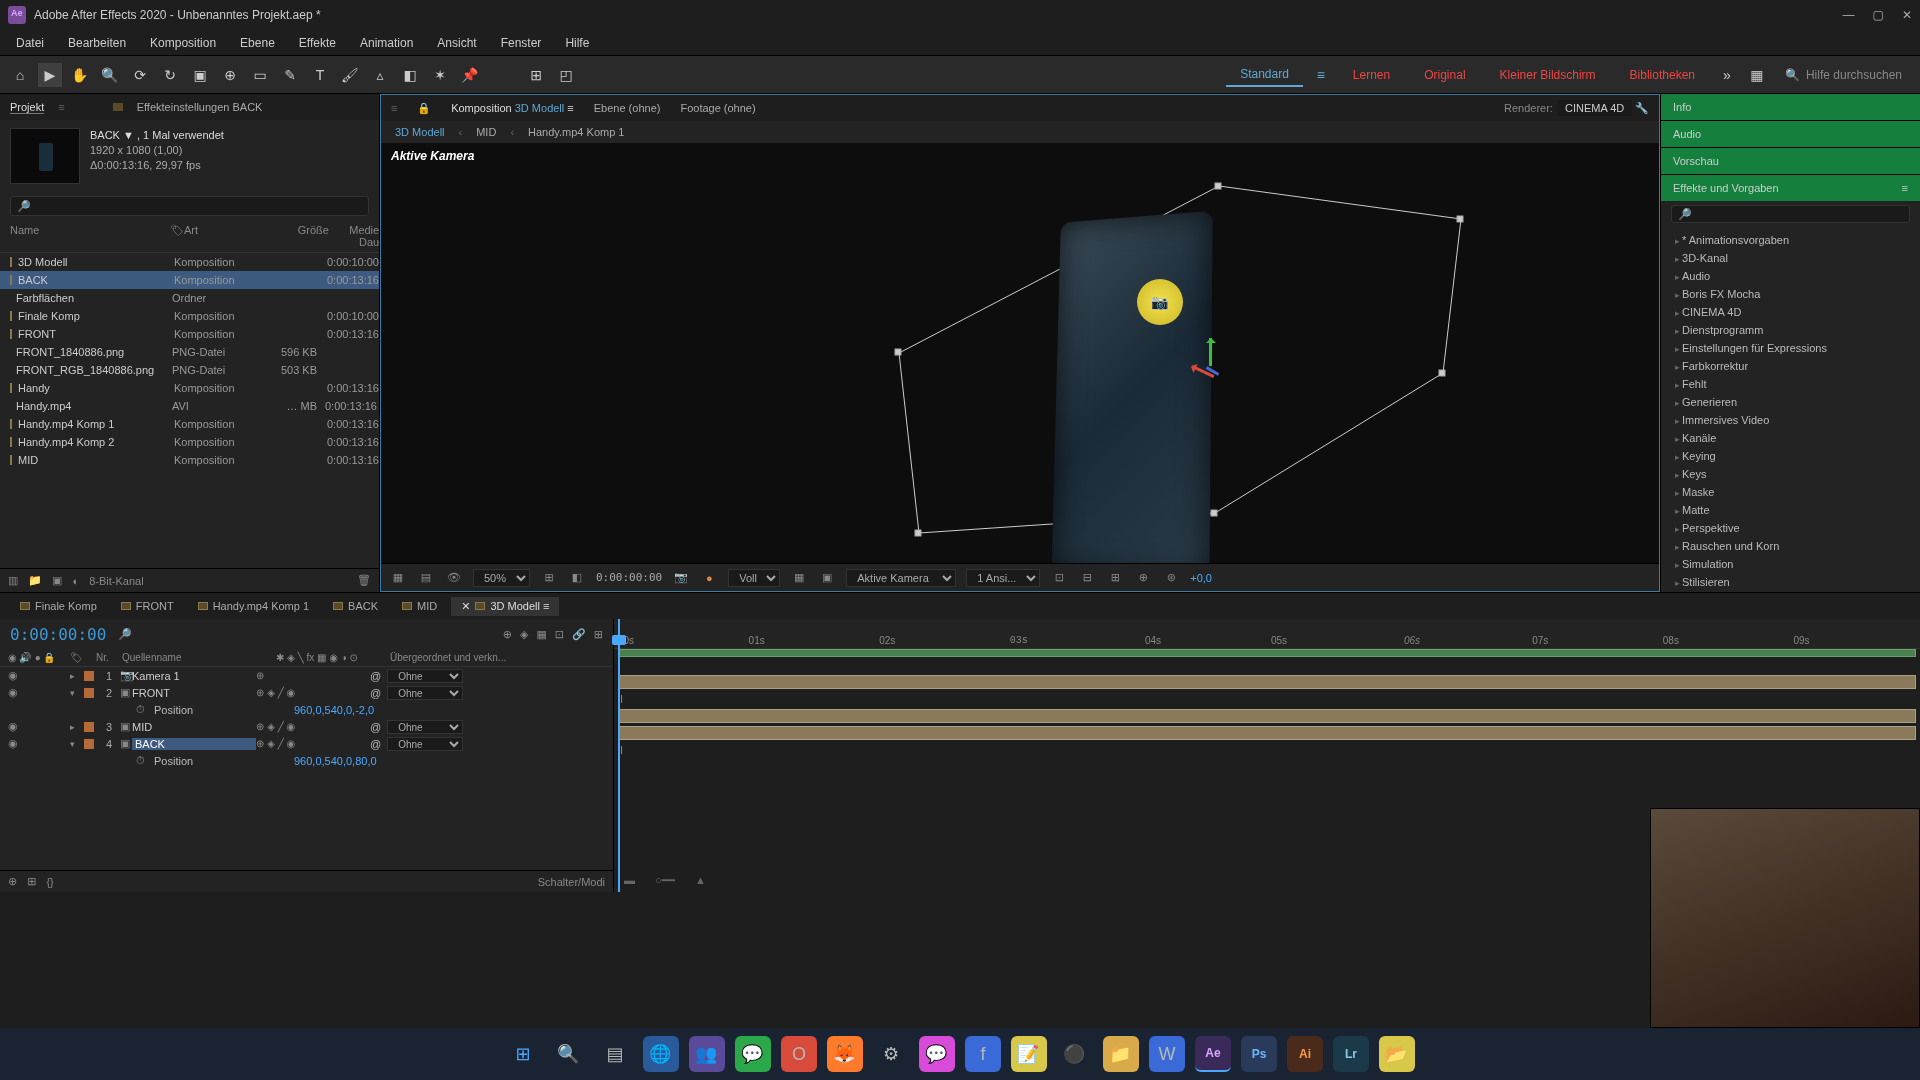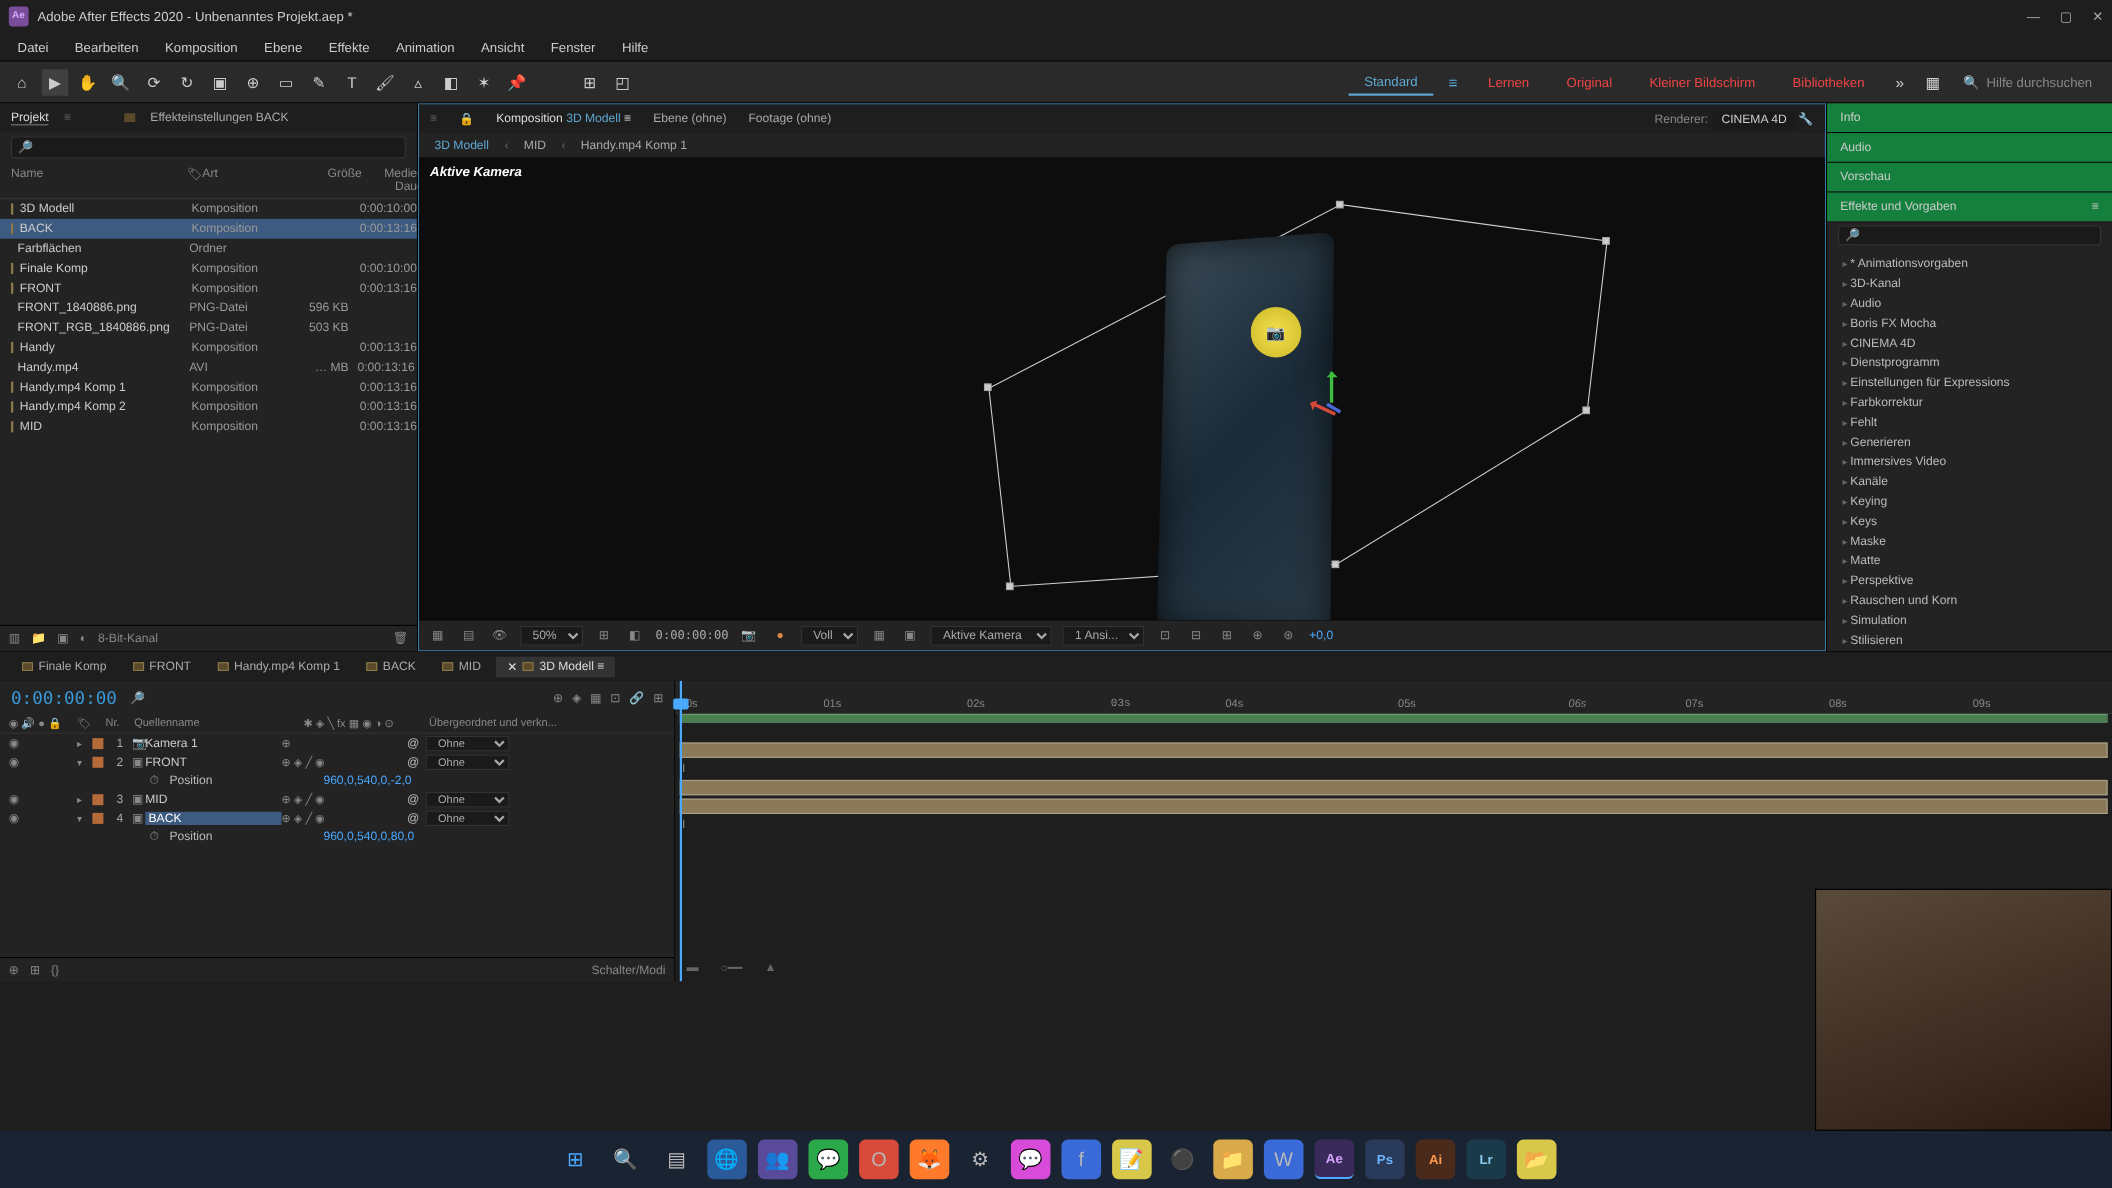--- a/index.html
+++ b/index.html
@@ -195,20 +195,28 @@
 <div class="main">
 
   <div class="leftpanel">
     <div class="panel-tabs">
       <span class="ptab active">Projekt</span>
       <span style="color:#666">≡</span>
       <span style="width:20px"></span>
       <span style="width:10px;height:8px;background:#5a4a2a;display:inline-block"></span>
       <span class="ptab">Effekteinstellungen BACK</span>
     </div>
+    <div class="projinfo">
+      <div class="projthumb"></div>
+      <div class="projmeta">
+        <div class="name"><span>BACK</span> ▼ , <span>1 Mal verwendet</span></div>
+        <div>1920 x 1080 (1,00)</div>
+        <div>Δ0:00:13:16, 29,97 fps</div>
+      </div>
+    </div>
     <div class="searchrow"><input placeholder="🔎" style=""></div>
     <div class="projcols">
       <div class="pc-name">Name</div>
       <div style="width:22px">🏷</div>
       <div class="pc-art">Art</div>
       <div class="pc-size">Größe</div>
       <div class="pc-dur">Medien-Dauer</div>
     </div>
     <div class="projlist" id="projlist">
         <div class="prow">
@@ -532,23 +540,23 @@
         <div class="fspace"></div>
         <span>Schalter/Modi</span>
       </div>
     </div>
     <div class="tl-right">
       <div class="ruler" id="ruler">
           <span class="rtick" style="left: 4px;">00s</span>
           <span class="rtick" style="left: 134.6px;">01s</span>
           <span class="rtick" style="left: 265.2px;">02s</span>
           <span class="rtick" style="left: 395.8px; font-family: Liberation Mono, monospace;">03s</span>
-          <span class="rtick" style="left: 500px; text-align: right;">04s</span>
+          <span class="rtick" style="left: 531px; text-align: right;">04s</span>
           <span class="rtick" style="left: 657px;">05s</span>
-          <span class="rtick" style="left: 812px; font-style: italic;">06s</span>
+          <span class="rtick" style="left: 790px; font-style: italic;">06s</span>
           <span class="rtick" style="left: 918.2px;">07s</span>
           <span class="rtick" style="left: 1048.8px;">08s</span>
           <span class="rtick" style="left: 1179.4px;">09s</span>
         </div>
       <div class="workarea"></div>
       <div class="playhead"></div>
       <div id="tracks" style="margin-top:8px">
           <div class="track"></div>
           <div class="track">
             <div class="bar"></div>

